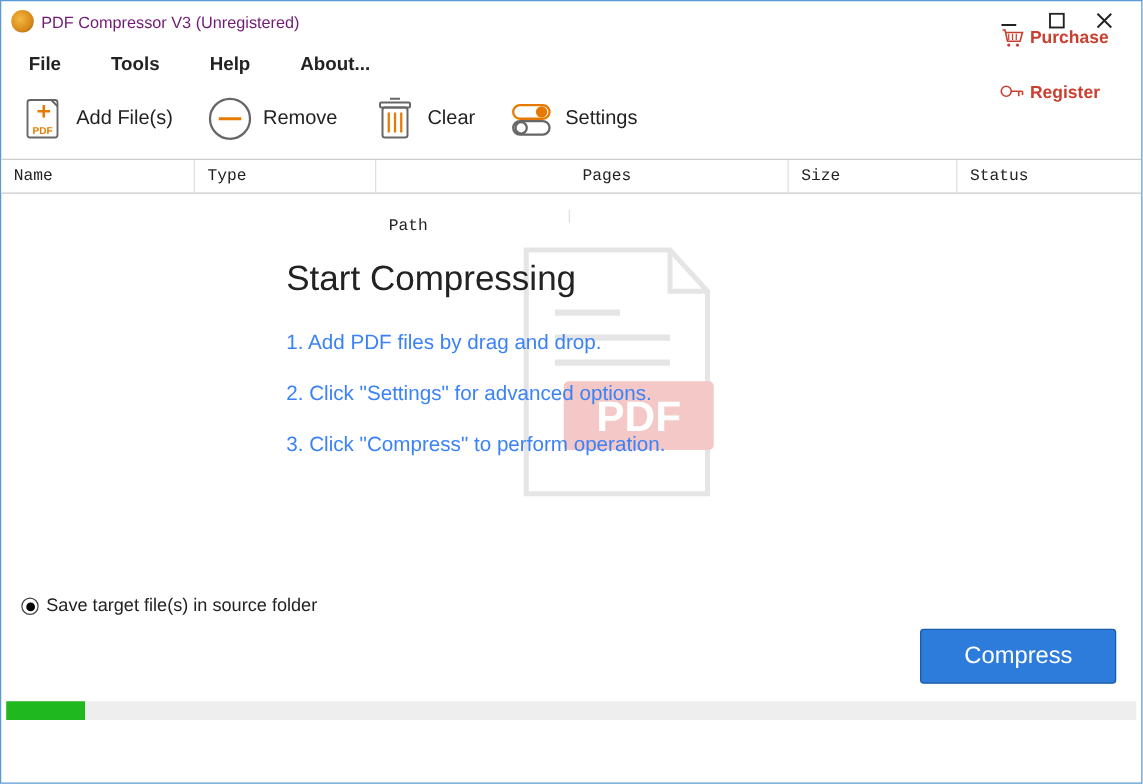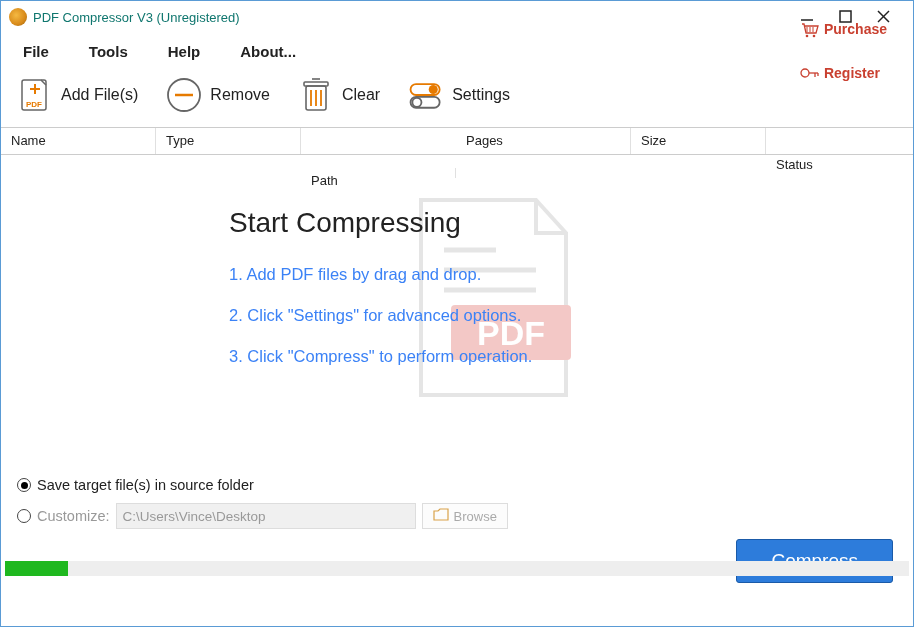--- a/index.html
+++ b/index.html
@@ -11,21 +11,21 @@
       overflow: hidden;
       border: 1px solid #5a9bd5;
     }
     
     .titlebar {
       height: 32px;
       display: flex;
       align-items: center;
       padding: 0 4px;
       font-size: 13px;
-      color: #0f766e;
+      color: #701a75;
     }
     .titlebar .app-icon {
       width: 18px; height: 18px;
       margin: 0 6px 0 4px;
       background: radial-gradient(circle at 40% 40%, #f5b942 0%, #d88a1a 60%, #8a5a0a 100%);
       border-radius: 50%;
       display: inline-block;
     }
     .titlebar .title-text { flex: 1; }
     .titlebar .win-controls { display: flex; gap: 24px; padding-right: 18px; }
@@ -71,28 +71,29 @@
       border-top: 1px solid #ccc;
       border-bottom: 1px solid #ccc;
       height: 28px;
       background: #fff;
     }
     .th {
       border-right: 1px solid #e0e0e0;
       font-size: 13px;
       color: #222;
       padding: 5px 10px;
+      font-family: Liberation Mono, monospace;
     }
     .th:last-child { border-right: none; }
     .th-name { width: 155px; }
     .th-type { width: 145px; }
     .th-path { width: 155px; margin-top: 40px; }
     .th-pages { width: 175px; }
     .th-size { width: 135px; }
-    .th-status { flex: 1; margin-top: 24px; }
+    .th-status { flex: 1; }
     
     .content {
       position: relative;
       height: 312px;
       padding-left: 228px;
       padding-top: 52px;
       color: #444;
     }
     .content .watermark {
       position: absolute;
@@ -299,31 +300,18 @@
   <div class="step">1. Add PDF files by drag and drop.</div>
   <div class="step">2. Click "Settings" for advanced options.</div>
   <div class="step">3. Click "Compress" to perform operation.</div>
 </div>
 
 <div class="bottom bottom-wrap">
   <div class="opt-row">
     <span class="radio checked"></span>
     <span>Save target file(s) in source folder</span>
   </div>
-  <div class="opt-row">
-    <span class="radio"></span>
-    <span class="cust-label">Customize:</span>
-    <input class="path-input" readonly="" value="C:\Users\Vince\Desktop" style="">
-    <span class="browse-btn">
-      <span>
-        <svg width="16" height="13" viewBox="0 0 16 13">
-          <path d="M1 3 L5 3 L7 1 L15 1 L15 12 L1 12 Z" fill="none" stroke="#d9a24a" stroke-width="1.2"></path>
-        </svg>
-      </span>
-      <span>Browse</span>
-    </span>
-  </div>
   <button class="compress-btn">Compress</button>
 </div>
 
 <div class="progress">
   <div class="progress-fill"></div>
 </div>
 
 </body></html>

